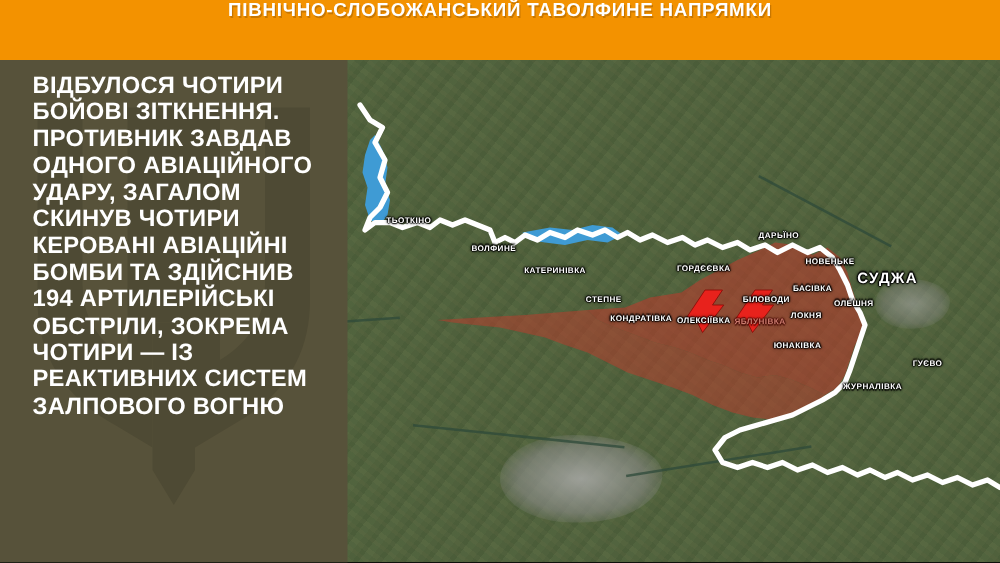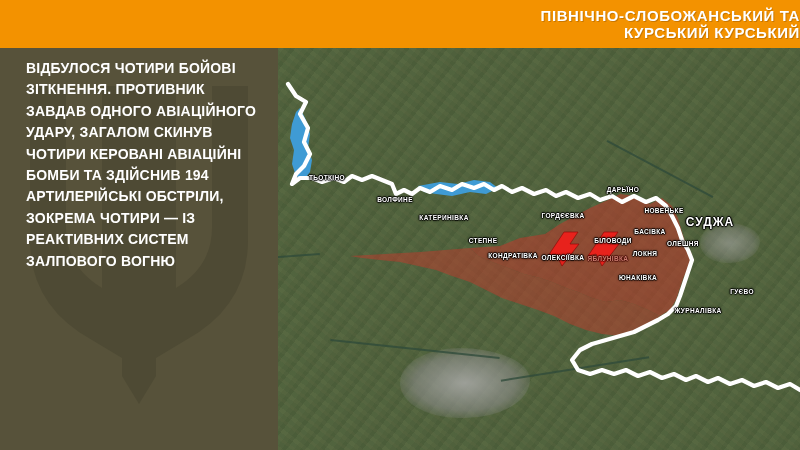--- a/index.html
+++ b/index.html
@@ -5,21 +5,21 @@
   * { margin:0; padding:0; box-sizing:border-box; }
   html,body { width:800px; height:450px; overflow:hidden; background:#000; }
   body { font-family:"Liberation Sans", sans-serif; }
 
   #stage { position:relative; width:800px; height:450px; overflow:hidden; }
 
   
   #header {
     position:absolute; left:0; top:0; width:800px; height:48px;
     background:#f39200; z-index:40;
-    display:flex; flex-direction:column; align-items:flex-end; justify-content:center;
+    display:flex; flex-direction:row; align-items:flex-start; justify-content:center;
   }
   .hdr-line {
     color:#ffffff; font-weight:bold; letter-spacing:0.6px;
     font-size:15px; line-height:17px; text-align:center;
     text-shadow:1px 1px 0 rgba(120,70,0,.35);
   }
 
   
   #map { position:absolute; left:0; top:48px; width:800px; height:402px; overflow:hidden; z-index:5; }
 
@@ -110,21 +110,21 @@
     background:#57523a; overflow:hidden;
   }
   #tryzub {
     position:absolute; left:6px; top:10px; width:266px; height:360px;
     opacity:1;
   }
   #tryzub svg { width:100%; height:100%; display:block; }
   #panel-text {
     position:absolute; left:26px; top:10px; right:14px;
     color:#ffffff; font-weight:bold;
-    font-size:14px; line-height:21.4px; letter-spacing:.2px;
+    font-size:19px; line-height:21.4px; letter-spacing:.2px;
     text-transform:uppercase;
   }
 </style>
 </head>
 <body>
 
 <div id="stage">
 
   <div id="map">
 
@@ -222,16 +222,16 @@
                    Q24,248 24,182 Z"></path>
           <path d="M116,200 L150,200 L150,318 L133,346 L116,318 Z"></path>
         </g>
       </svg>
     </div>
     <div id="panel-text">Відбулося чотири бойові зіткнення. Противник завдав одного авіаційного удару, загалом скинув чотири керовані авіаційні бомби та здійснив 194 артилерійські обстріли, зокрема чотири — із реактивних систем залпового вогню</div>
   </div>
 
   <div id="header">
     <div class="hdr-line">ПІВНІЧНО-СЛОБОЖАНСЬКИЙ ТА</div>
-    <div class="hdr-line">КУРСЬКИЙ КУРСЬКИЙ</div>
+    <div class="hdr-line">ВОЛФИНЕ НАПРЯМКИ</div>
   </div>
 
 </div>
 
 </body></html>

